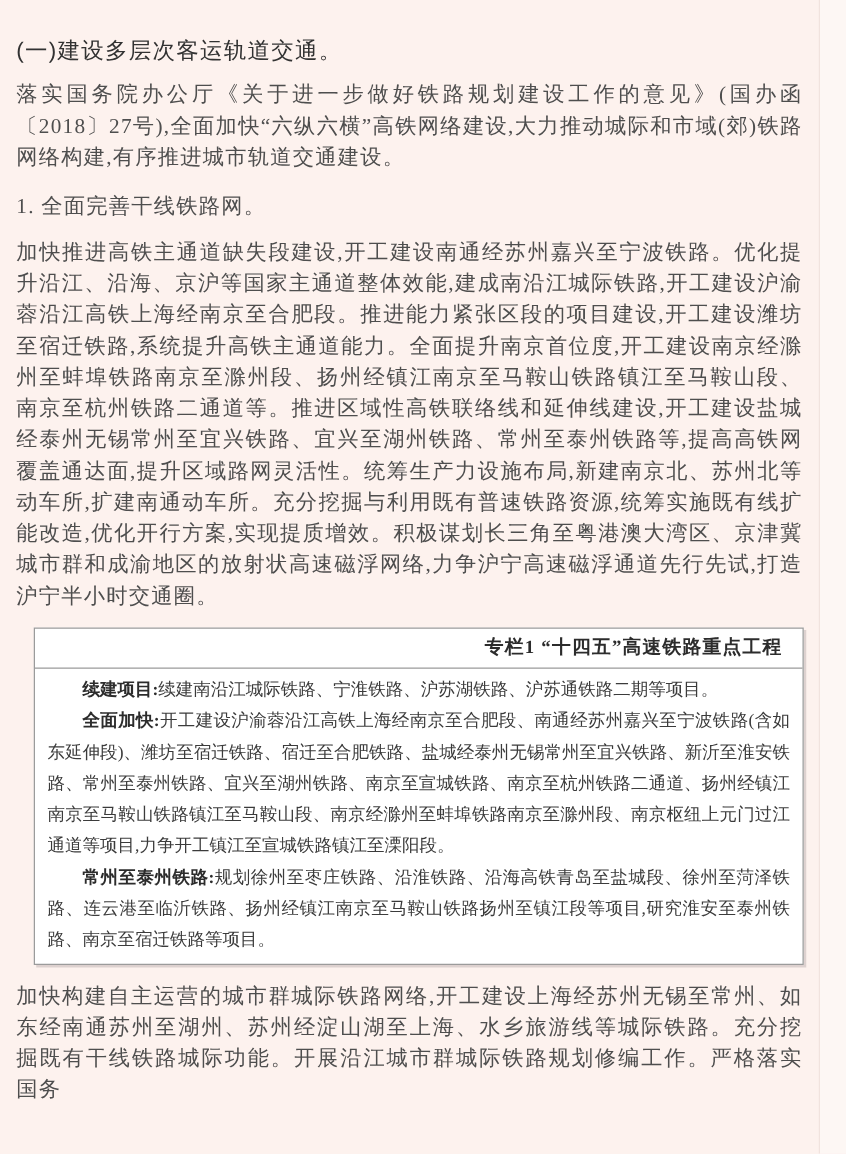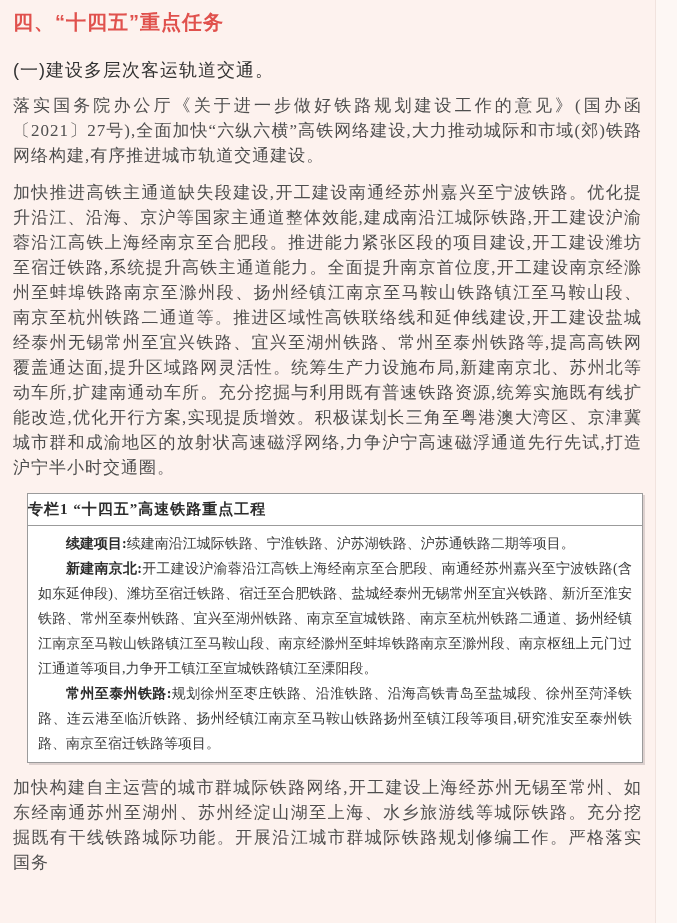--- a/index.html
+++ b/index.html
@@ -47,22 +47,22 @@
   .task-heading { margin-top:14px; }
   .column-box {
     margin:13px 0 0 14px;
     width:616px;
     box-sizing:border-box;
     background:#ffffff;
     border:1px solid #9b9b9b;
     box-shadow:2px 2px 0 rgba(160,150,148,0.35);
   }
   .box-title {
-    padding:6px 0;
-    text-align:left;
+    padding:6px 16px;
+    text-align:right;
     font-weight:bold;
     font-size:15px; line-height:19px;
     letter-spacing:1px;
     color:#2c2c2c;
     border-bottom:1px solid #9b9b9b;
   }
   .box-body { padding:5px 10px 6px 10px; }
   .box-para {
     margin:0;
     font-size:14px; line-height:25px;
@@ -78,34 +78,34 @@
     background:#fdf7f4;
     border-left:1px solid #f1e3de;
   }
 </style>
 </head>
 <body>
 
 <div class="page">
   <div class="content">
 
-    <h1 class="section-heading">四、“十四五”重点任务</h1>
 
     <h2 class="subsection-heading">(一)建设多层次客运轨道交通。</h2>
 
-    <p class="body-para">落实国务院办公厅《关于进一步做好铁路规划建设工作的意见》(国办函〔2021〕27号),全面加快“六纵六横”高铁网络建设,大力推动城际和市域(郊)铁路网络构建,有序推进城市轨道交通建设。</p>
+    <p class="body-para">落实国务院办公厅《关于进一步做好铁路规划建设工作的意见》(国办函〔2018〕27号),全面加快“六纵六横”高铁网络建设,大力推动城际和市域(郊)铁路网络构建,有序推进城市轨道交通建设。</p>
 
+    <p class="body-para task-heading">1. 全面完善干线铁路网。</p>
 
     <p class="body-para">加快推进高铁主通道缺失段建设,开工建设南通经苏州嘉兴至宁波铁路。优化提升沿江、沿海、京沪等国家主通道整体效能,建成南沿江城际铁路,开工建设沪渝蓉沿江高铁上海经南京至合肥段。推进能力紧张区段的项目建设,开工建设潍坊至宿迁铁路,系统提升高铁主通道能力。全面提升南京首位度,开工建设南京经滁州至蚌埠铁路南京至滁州段、扬州经镇江南京至马鞍山铁路镇江至马鞍山段、南京至杭州铁路二通道等。推进区域性高铁联络线和延伸线建设,开工建设盐城经泰州无锡常州至宜兴铁路、宜兴至湖州铁路、常州至泰州铁路等,提高高铁网覆盖通达面,提升区域路网灵活性。统筹生产力设施布局,新建南京北、苏州北等动车所,扩建南通动车所。充分挖掘与利用既有普速铁路资源,统筹实施既有线扩能改造,优化开行方案,实现提质增效。积极谋划长三角至粤港澳大湾区、京津冀城市群和成渝地区的放射状高速磁浮网络,力争沪宁高速磁浮通道先行先试,打造沪宁半小时交通圈。</p>
 
     <div class="column-box">
       <div class="box-title">专栏1 “十四五”高速铁路重点工程</div>
       <div class="box-body">
         <p class="box-para"><b>续建项目:</b><span>续建南沿江城际铁路、宁淮铁路、沪苏湖铁路、沪苏通铁路二期等项目。</span></p>
-        <p class="box-para"><b>新建南京北:</b><span>开工建设沪渝蓉沿江高铁上海经南京至合肥段、南通经苏州嘉兴至宁波铁路(含如东延伸段)、潍坊至宿迁铁路、宿迁至合肥铁路、盐城经泰州无锡常州至宜兴铁路、新沂至淮安铁路、常州至泰州铁路、宜兴至湖州铁路、南京至宣城铁路、南京至杭州铁路二通道、扬州经镇江南京至马鞍山铁路镇江至马鞍山段、南京经滁州至蚌埠铁路南京至滁州段、南京枢纽上元门过江通道等项目,力争开工镇江至宣城铁路镇江至溧阳段。</span></p>
+        <p class="box-para"><b>全面加快:</b><span>开工建设沪渝蓉沿江高铁上海经南京至合肥段、南通经苏州嘉兴至宁波铁路(含如东延伸段)、潍坊至宿迁铁路、宿迁至合肥铁路、盐城经泰州无锡常州至宜兴铁路、新沂至淮安铁路、常州至泰州铁路、宜兴至湖州铁路、南京至宣城铁路、南京至杭州铁路二通道、扬州经镇江南京至马鞍山铁路镇江至马鞍山段、南京经滁州至蚌埠铁路南京至滁州段、南京枢纽上元门过江通道等项目,力争开工镇江至宣城铁路镇江至溧阳段。</span></p>
         <p class="box-para"><b>常州至泰州铁路:</b><span>规划徐州至枣庄铁路、沿淮铁路、沿海高铁青岛至盐城段、徐州至菏泽铁路、连云港至临沂铁路、扬州经镇江南京至马鞍山铁路扬州至镇江段等项目,研究淮安至泰州铁路、南京至宿迁铁路等项目。</span></p>
       </div>
     </div>
 
 
     <p class="body-para">加快构建自主运营的城市群城际铁路网络,开工建设上海经苏州无锡至常州、如东经南通苏州至湖州、苏州经淀山湖至上海、水乡旅游线等城际铁路。充分挖掘既有干线铁路城际功能。开展沿江城市群城际铁路规划修编工作。严格落实国务</p>
 
   </div>
 
   <div class="right-strip"></div>

